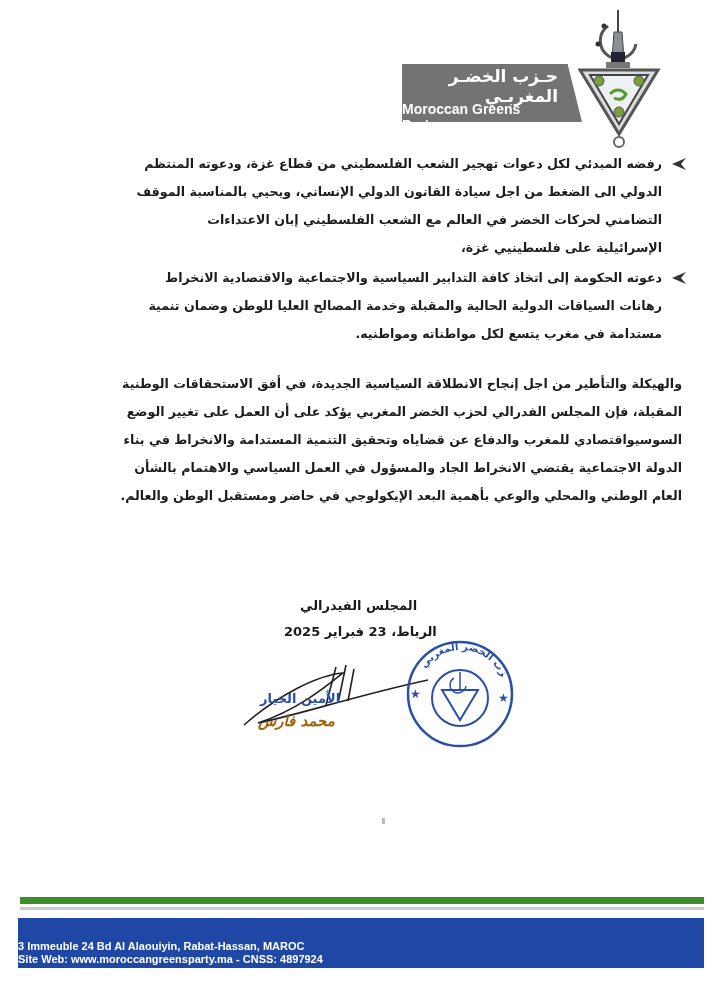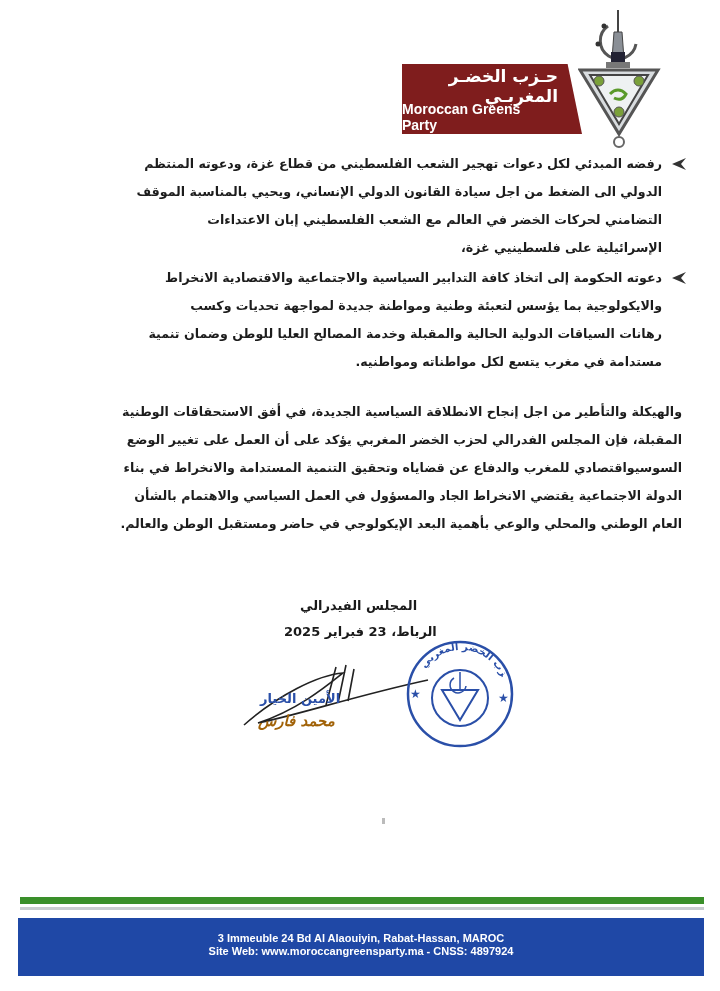--- a/index.html
+++ b/index.html
@@ -1,19 +1,19 @@
 <!DOCTYPE html>
 <html><head>
 <meta charset="utf-8">
 <style>
   html, body { margin:0; padding:0; background:#ffffff; }
   body { width:720px; height:991px; position:relative; overflow:hidden; font-family:"DejaVu Sans", sans-serif; color:#1a1a1a; }
 
   
-  .banner { position:absolute; left:402px; top:64px; width:180px; height:70px; background:#7f1d1d;
+  .banner { position:absolute; left:402px; top:64px; width:180px; height:58px; background:#737373;
             clip-path: polygon(0 0, 92% 0, 100% 100%, 0 100%); }
   .banner-ar { position:absolute; right:24px; top:2px; color:#fff; font-size:17px; font-weight:bold; direction:rtl; font-family:"DejaVu Sans", sans-serif; letter-spacing:0.5px;}
   .banner-tif { position:absolute; right:24px; top:23px; color:#fff; font-size:11px; font-weight:bold; letter-spacing:1px; font-family:"DejaVu Sans", sans-serif;}
   .banner-en { position:absolute; right:24px; top:37px; color:#fff; font-size:14px; font-weight:bold; font-family:"Liberation Sans", sans-serif; }
   .logo { position:absolute; left:578px; top:4px; width:85px; height:145px; }
 
   
   .content { position:absolute; left:100px; top:150px; width:582px; direction:rtl; text-align:justify; font-family:"DejaVu Sans", sans-serif; font-size:12.6px; line-height:28px; font-weight:bold; color:#1c1c1c; }
   .bullet-item { position:relative; padding-right:20px; margin:0; }
   .bullet-item + .bullet-item { margin-top:2px; }
@@ -27,21 +27,21 @@
   .sig-role { position:absolute; left:260px; top:691px; font-size:13px; font-weight:bold; color:#2a4fa8; direction:rtl; }
   .sig-name { position:absolute; left:258px; top:712px; font-size:15px; font-weight:bold; color:#a16207; direction:rtl; font-style:italic; }
   .signature { position:absolute; left:238px; top:655px; width:200px; height:80px; }
   .stamp { position:absolute; left:398px; top:638px; width:122px; height:112px; }
 
   .page-mark { position:absolute; left:382px; top:818px; width:3px; height:6px; background:#bbb; }
 
   
   .footer-green { position:absolute; left:20px; top:897px; width:684px; height:7px; background:#3a8f2a; }
   .footer-grey { position:absolute; left:20px; top:907px; width:684px; height:3px; background:#c9cdd0; }
-  .footer-blue { position:absolute; left:18px; top:918px; width:686px; height:58px; background:#1f48a6; color:#fff; text-align:center; font-family:"Liberation Sans", sans-serif; font-weight:bold; font-size:11px; line-height:13px; padding-top:14px; box-sizing:border-box; }
+  .footer-blue { position:absolute; left:18px; top:918px; width:686px; height:50px; background:#1f48a6; color:#fff; text-align:left; font-family:"Liberation Sans", sans-serif; font-weight:bold; font-size:11px; line-height:13px; padding-top:22px; box-sizing:border-box; }
 </style>
 </head>
 <body>
 
 <div class="banner">
   <div class="banner-ar">حـزب الخضـر المغربـي</div>
   <div class="banner-en">Moroccan Greens Party</div>
 </div>
 
 <svg class="logo" viewBox="0 0 85 145">
@@ -74,21 +74,20 @@
     <span class="line">رفضه المبدئي لكل دعوات تهجير الشعب الفلسطيني من قطاع غزة، ودعوته المنتظم</span>
     <span class="line">الدولي الى الضغط من اجل سيادة القانون الدولي الإنساني، ويحيي بالمناسبة الموقف</span>
     <span class="line">التضامني لحركات الخضر في العالم مع الشعب الفلسطيني إبان الاعتداءات</span>
     <span class="line">الإسرائيلية على فلسطينيي غزة،</span>
   </div>
   <div class="bullet-item">
     <svg class="arrow" viewBox="0 0 14 12">
       <polygon points="14,0 0,6 14,12 9,6" fill="#333"></polygon>
     </svg>
     <span class="line">دعوته الحكومة إلى اتخاذ كافة التدابير السياسية والاجتماعية والاقتصادية الانخراط</span>
-    <span class="line">والايكولوجية بما يؤسس لتعبئة وطنية ومواطنة جديدة لمواجهة تحديات وكسب</span>
     <span class="line">رهانات السياقات الدولية الحالية والمقبلة وخدمة المصالح العليا للوطن وضمان تنمية</span>
     <span class="line">مستدامة في مغرب يتسع لكل مواطناته ومواطنيه.</span>
   </div>
   <div class="para">
     <span class="line" style="text-indent:0">والهيكلة والتأطير من اجل إنجاح الانطلاقة السياسية الجديدة، في أفق الاستحقاقات الوطنية</span>
     <span class="line" style="text-indent:0">المقبلة، فإن المجلس الفدرالي لحزب الخضر المغربي يؤكد على أن العمل على تغيير الوضع</span>
     <span class="line" style="text-indent:0">السوسيواقتصادي للمغرب والدفاع عن قضاياه وتحقيق التنمية المستدامة والانخراط في بناء</span>
     <span class="line" style="text-indent:0">الدولة الاجتماعية يقتضي الانخراط الجاد والمسؤول في العمل السياسي والاهتمام بالشأن</span>
     <span class="line" style="text-indent:0">العام الوطني والمحلي والوعي بأهمية البعد الإيكولوجي في حاضر ومستقبل الوطن والعالم.</span>
   </div>

